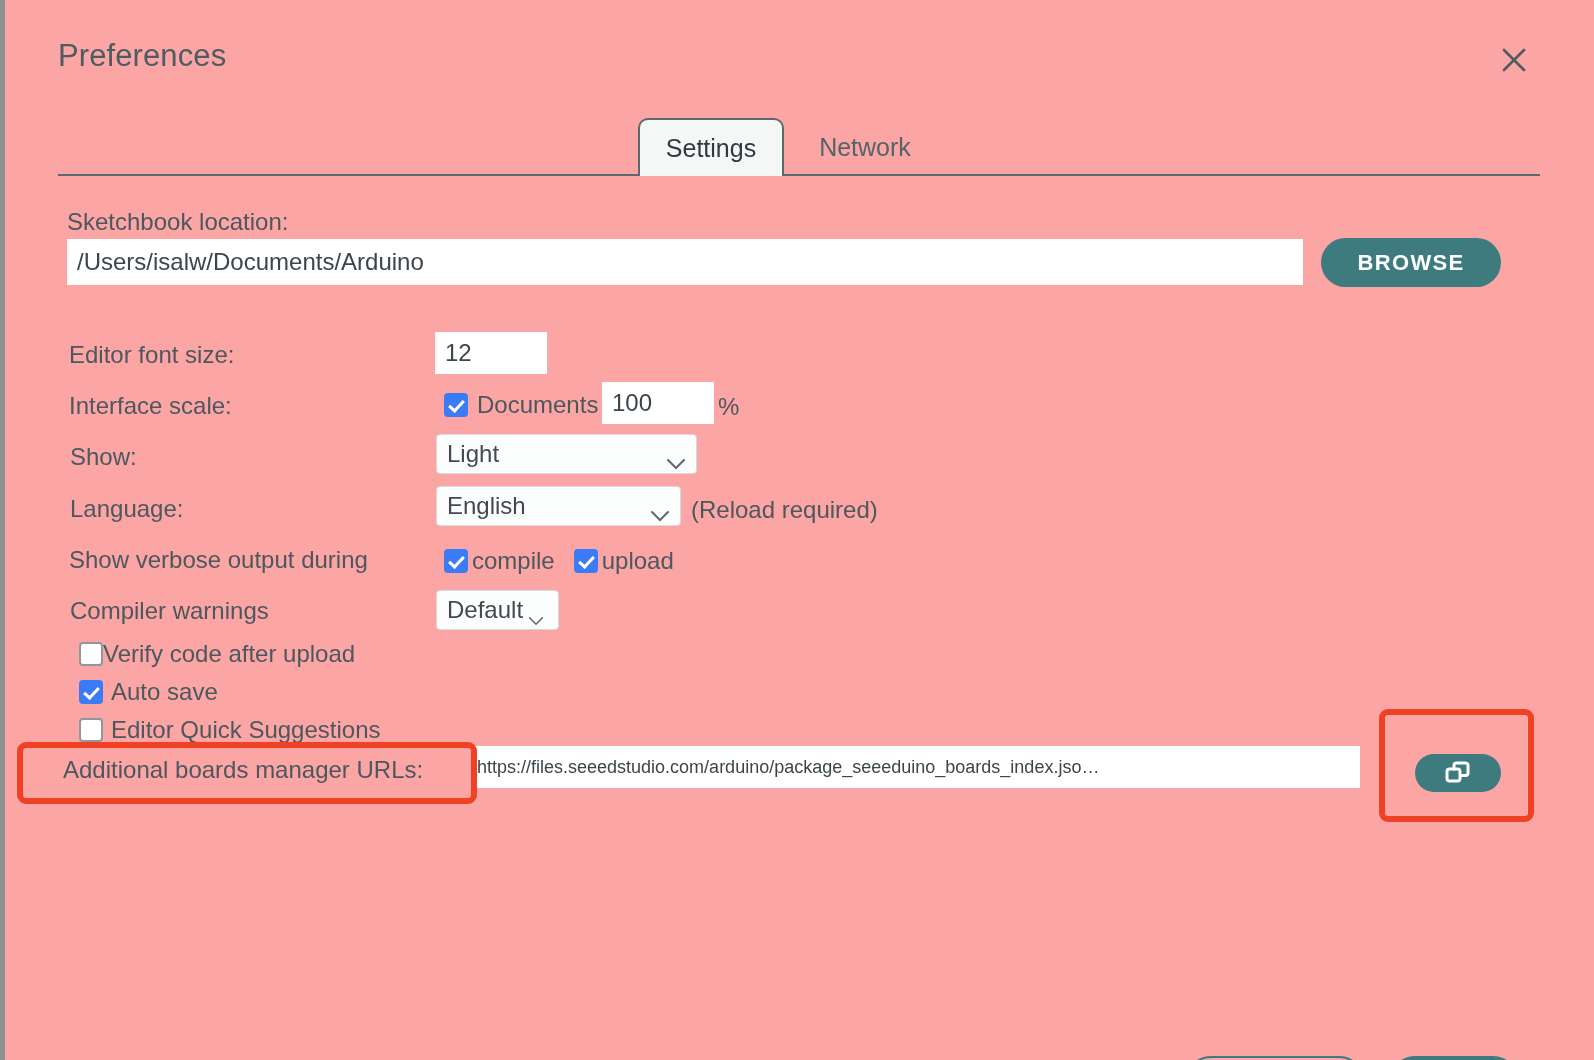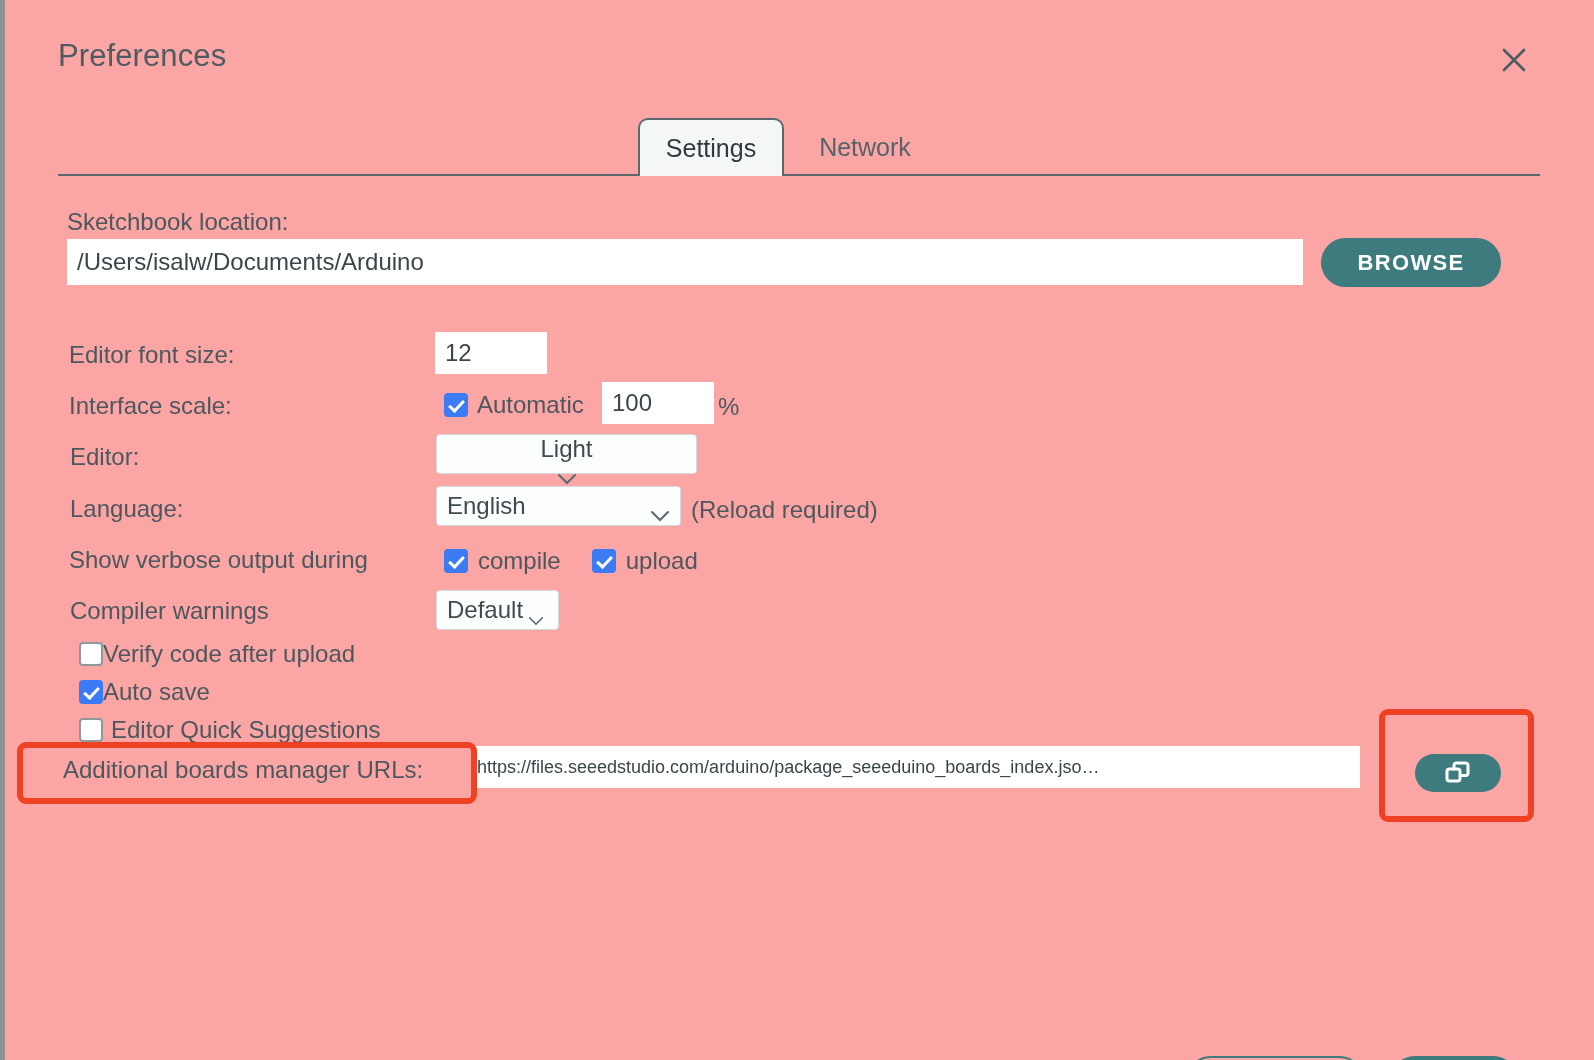--- a/index.html
+++ b/index.html
@@ -223,35 +223,35 @@
     cursor: pointer;
   }
   .sel .sel-value { flex: 1; }
   .sel .caret {
     width: 20px; height: 12px;
     display: inline-block;
     flex: none;
   }
 
   .theme-label { left: 65px; top: 267px; }
-  .theme-select { left: 431px; top: 258px; width: 261px; height: 40px; flex-direction: column; }
+  .theme-select { left: 431px; top: 258px; width: 261px; height: 40px; }
 
   .language-label { left: 65px; top: 319px; }
   .language-select { left: 431px; top: 310px; width: 245px; height: 40px; }
   .reload-note { left: 686px; top: 320px; }
 
   .verbose-label { left: 64px; top: 370px; }
-  .verbose-controls { left: 439px; top: 371px; gap: 10px; }
+  .verbose-controls { left: 439px; top: 371px; gap: 4px; }
   .verbose-controls .gapper { width: 11px; }
 
   .compwarn-label { left: 65px; top: 421px; }
   .compwarn-select { left: 431px; top: 414px; width: 123px; height: 40px; }
 
   .verify-row { left: 74px; top: 464px; gap: 0; }
-  .autosave-row { left: 74px; top: 502px; }
+  .autosave-row { left: 74px; top: 502px; gap: 8px; }
   .quicksug-row { left: 74px; top: 540px; gap: 8px; }
 
   
   .boards-label { left: 58px; top: 580px; }
   .boards-input {
     position: absolute;
     left: 470px; top: 570px;
     width: 885px; height: 42px;
     background: #ffffff;
     border: none;
@@ -354,26 +354,26 @@
       <input class="sketchbook-input" type="text" value="/Users/isalw/Documents/Arduino" style="">
       <button class="btn-browse">BROWSE</button>
 
 
       <div class="lbl row editor-font-label">Editor font size:</div>
       <input class="font-size-input" type="text" value="12" style="">
 
       <div class="lbl row iface-label">Interface scale:</div>
       <div class="row iface-controls">
         <span class="cb on"></span>
-        <span class="lbl">Automatic</span>
+        <span class="lbl">Documents</span>
       </div>
       <input class="scale-input" type="text" value="100" style="">
       <div class="lbl row pct-sign">%</div>
 
-      <div class="lbl row theme-label">Editor:</div>
+      <div class="lbl row theme-label">Show:</div>
       <div class="sel theme-select">
         <span class="sel-value">Light</span>
         <span class="caret">
           <svg width="20" height="12" viewBox="0 0 20 12" aria-hidden="true">
             <path d="M2 2 L10 10 L18 2" stroke="#5c686e" stroke-width="2" fill="none" stroke-linecap="round"></path>
           </svg>
         </span>
       </div>
 
       <div class="lbl row language-label">Language:</div>

